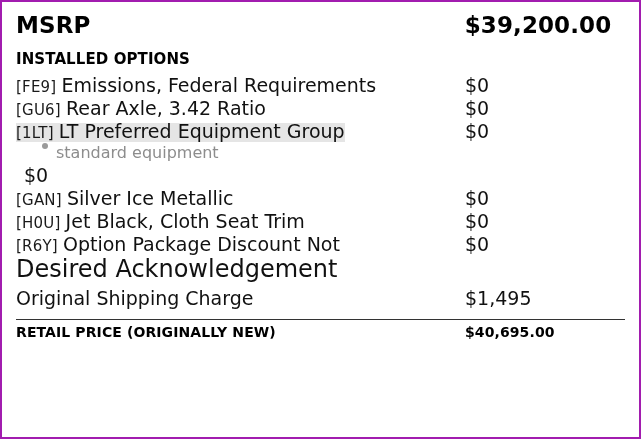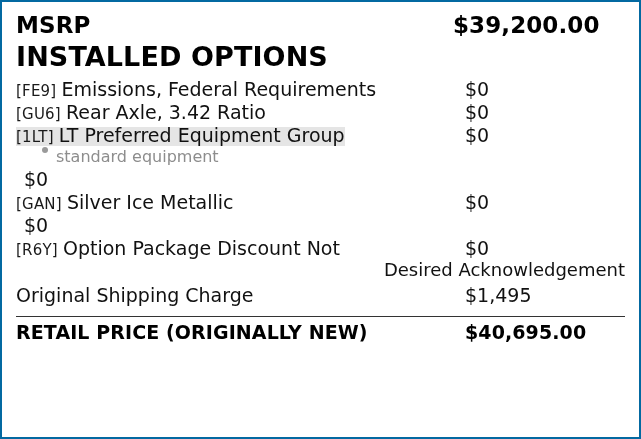--- a/index.html
+++ b/index.html
@@ -12,21 +12,21 @@
     width: 641px;
     height: 439px;
     overflow: hidden;
   }
   .sticker {
     position: relative;
     box-sizing: border-box;
     width: 641px;
     height: 439px;
     background: #ffffff;
-    border: 2px solid #0369a1;
+    border: 2px solid #a21caf;
     padding: 10px 14px 0 14px;
   }
   .row {
     display: flex;
     align-items: baseline;
     width: 100%;
   }
   .label-col {
     flex: 1 1 auto;
     min-width: 0;
@@ -42,28 +42,28 @@
   .msrp-row {
     margin-bottom: 2px;
   }
   .msrp-row .label-col,
   .msrp-row .price-col {
     font-weight: bold;
     font-size: 23px;
     letter-spacing: 0.1px;
   }
   .msrp-row .price-col {
-    text-align: left;
+    text-align: center;
     flex: 0 0 170px;
     padding-right: 2px;
   }
   .section-head {
     font-weight: bold;
-    font-size: 27px;
-    margin: 3px 0 6px 0;
+    font-size: 15px;
+    margin: 12px 0 6px 0;
     letter-spacing: 0.1px;
   }
   
   .opt-row {
     margin-bottom: 1px;
   }
   .opt-code {
     font-size: 15px;
     color: #1a1a1a;
     letter-spacing: 0.2px;
@@ -73,25 +73,24 @@
     color: #111111;
   }
   .opt-price {
     font-size: 19px;
     color: #111111;
   }
   .hl {
     background: #e5e5e5;
   }
   .continuation {
-    font-size: 18px;
+    font-size: 24px;
     color: #111111;
     margin-bottom: 1px;
     line-height: 1.12;
-    text-align: right;
   }
   .sub-note {
     font-size: 16px;
     color: #8d8d8d;
     margin: 1px 0 2px 26px;
     display: flex;
     align-items: flex-start;
   }
   .bullet {
     display: inline-block;
@@ -107,21 +106,21 @@
     margin-bottom: 10px;
   }
   .divider {
     border-top: 1px solid #333333;
     margin: 2px 0 4px 0;
     width: 100%;
   }
   .total-row .label-col,
   .total-row .price-col {
     font-weight: bold;
-    font-size: 19px;
+    font-size: 14px;
     letter-spacing: 0.1px;
   }
   .total-row .price-col {
     flex: 0 0 160px;
   }
 </style>
 </head>
 <body>
 
 <div class="sticker">
@@ -170,20 +169,24 @@
 
   <div class="row opt-row">
     <div class="label-col">
       <span class="opt-code">[GAN]</span>
       <span class="opt-desc">Silver Ice Metallic</span>
     </div>
     <div class="price-col opt-price">$0</div>
   </div>
 
   <div class="row opt-row">
+    <div class="label-col">
+      <span class="opt-code">[H0U]</span>
+      <span class="opt-desc">Jet Black, Cloth Seat Trim</span>
+    </div>
     <div class="price-col opt-price">$0</div>
   </div>
 
   <div class="row opt-row">
     <div class="label-col">
       <span class="opt-code">[R6Y]</span>
       <span class="opt-desc">Option Package Discount Not</span>
     </div>
     <div class="price-col opt-price">$0</div>
   </div>

